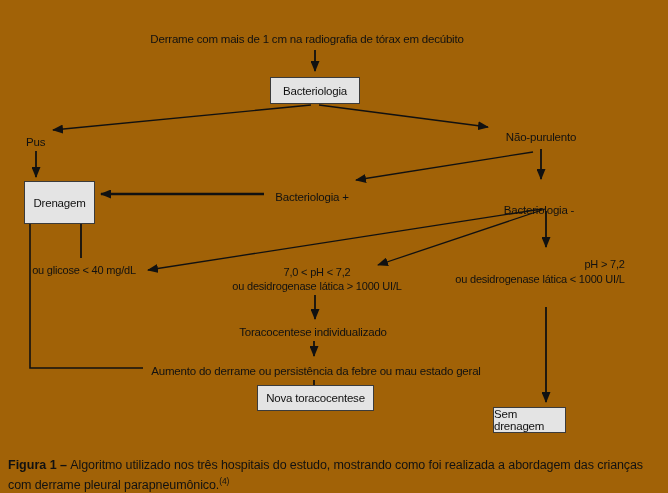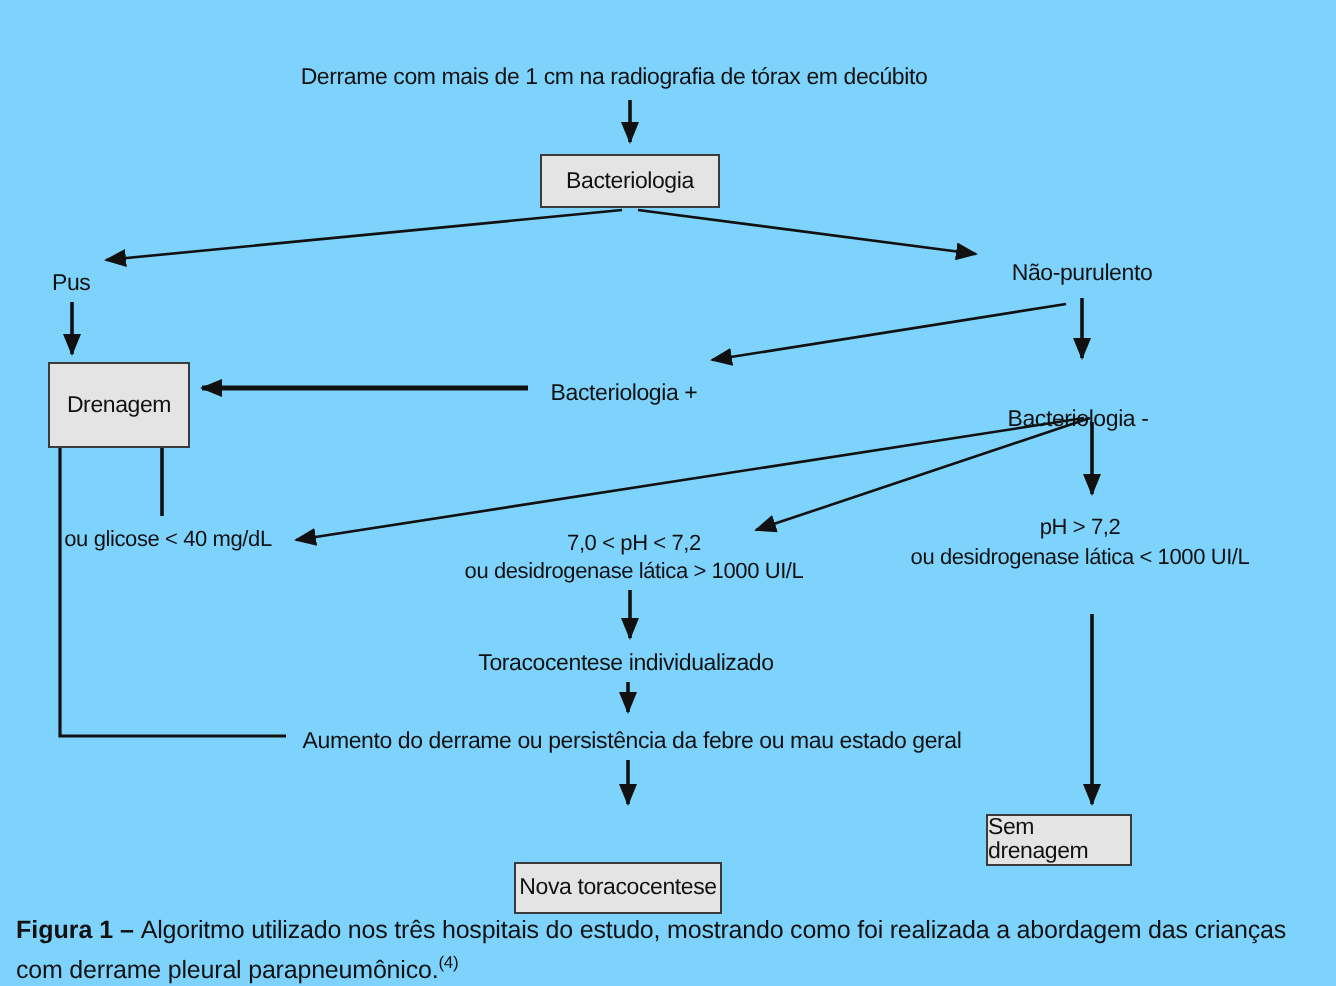--- a/index.html
+++ b/index.html
@@ -1,17 +1,17 @@
 <!DOCTYPE html>
 <html><head>
 <meta charset="utf-8">
 <style>
   html,body{margin:0;padding:0;background:#ffffff;}
   #figure-root{
-    position:relative;width:668px;height:493px;background:#7dd3fc;overflow:hidden;
+    position:relative;width:668px;height:493px;background:#a16207;overflow:hidden;
     font-family:"Liberation Sans","DejaVu Sans",sans-serif;color:#111;
   }
   #connector-layer{position:absolute;left:0;top:0;width:668px;height:493px;}
   .lbl{
     position:absolute;font-size:11.5px;line-height:14px;color:#111;
     white-space:nowrap;letter-spacing:-0.2px;
   }
   .centered{transform:translateX(-50%);text-align:center;}
   .node-box{
     position:absolute;background:#e4e4e4;border:1px solid #3b3b3b;
@@ -73,28 +73,28 @@
 
   <div class="lbl centered crit" style="left:84px;top:263px;">
     <div>ou glicose &lt; 40 mg/dL</div>
   </div>
 
   <div class="lbl centered crit" style="left:317px;top:265px;">
     <div>7,0 &lt; pH &lt; 7,2</div>
     <div>ou desidrogenase lática &gt; 1000 UI/L</div>
   </div>
 
-  <div class="lbl centered crit3" style="left:540px;top:257px;">
+  <div class="lbl centered crit3" style="left:540px;top:257px;text-align:right;">
     <div>pH &gt; 7,2</div>
     <div>ou desidrogenase lática &lt; 1000 UI/L</div>
   </div>
 
   <div class="lbl centered" style="left:313px;top:325px;">Toracocentese individualizado</div>
 
   <div class="lbl centered" style="left:316px;top:364px;">Aumento do derrame ou persistência da febre ou mau estado geral</div>
 
-  <div class="node-box" style="left:257px;top:431px;width:104px;height:26px;">Nova toracocentese</div>
+  <div class="node-box" style="left:257px;top:385px;width:117px;height:26px;">Nova toracocentese</div>
 
   <div class="node-box" style="left:493px;top:407px;width:73px;height:26px;">Sem drenagem</div>
 
   <p id="caption"><b>Figura 1</b>&nbsp;<b>–</b>&nbsp;<span>Algoritmo utilizado nos três hospitais do estudo, mostrando como foi realizada a abordagem das crianças com derrame pleural parapneumônico.</span><sup>(4)</sup></p>
 
 </div>
 
 </body></html>

